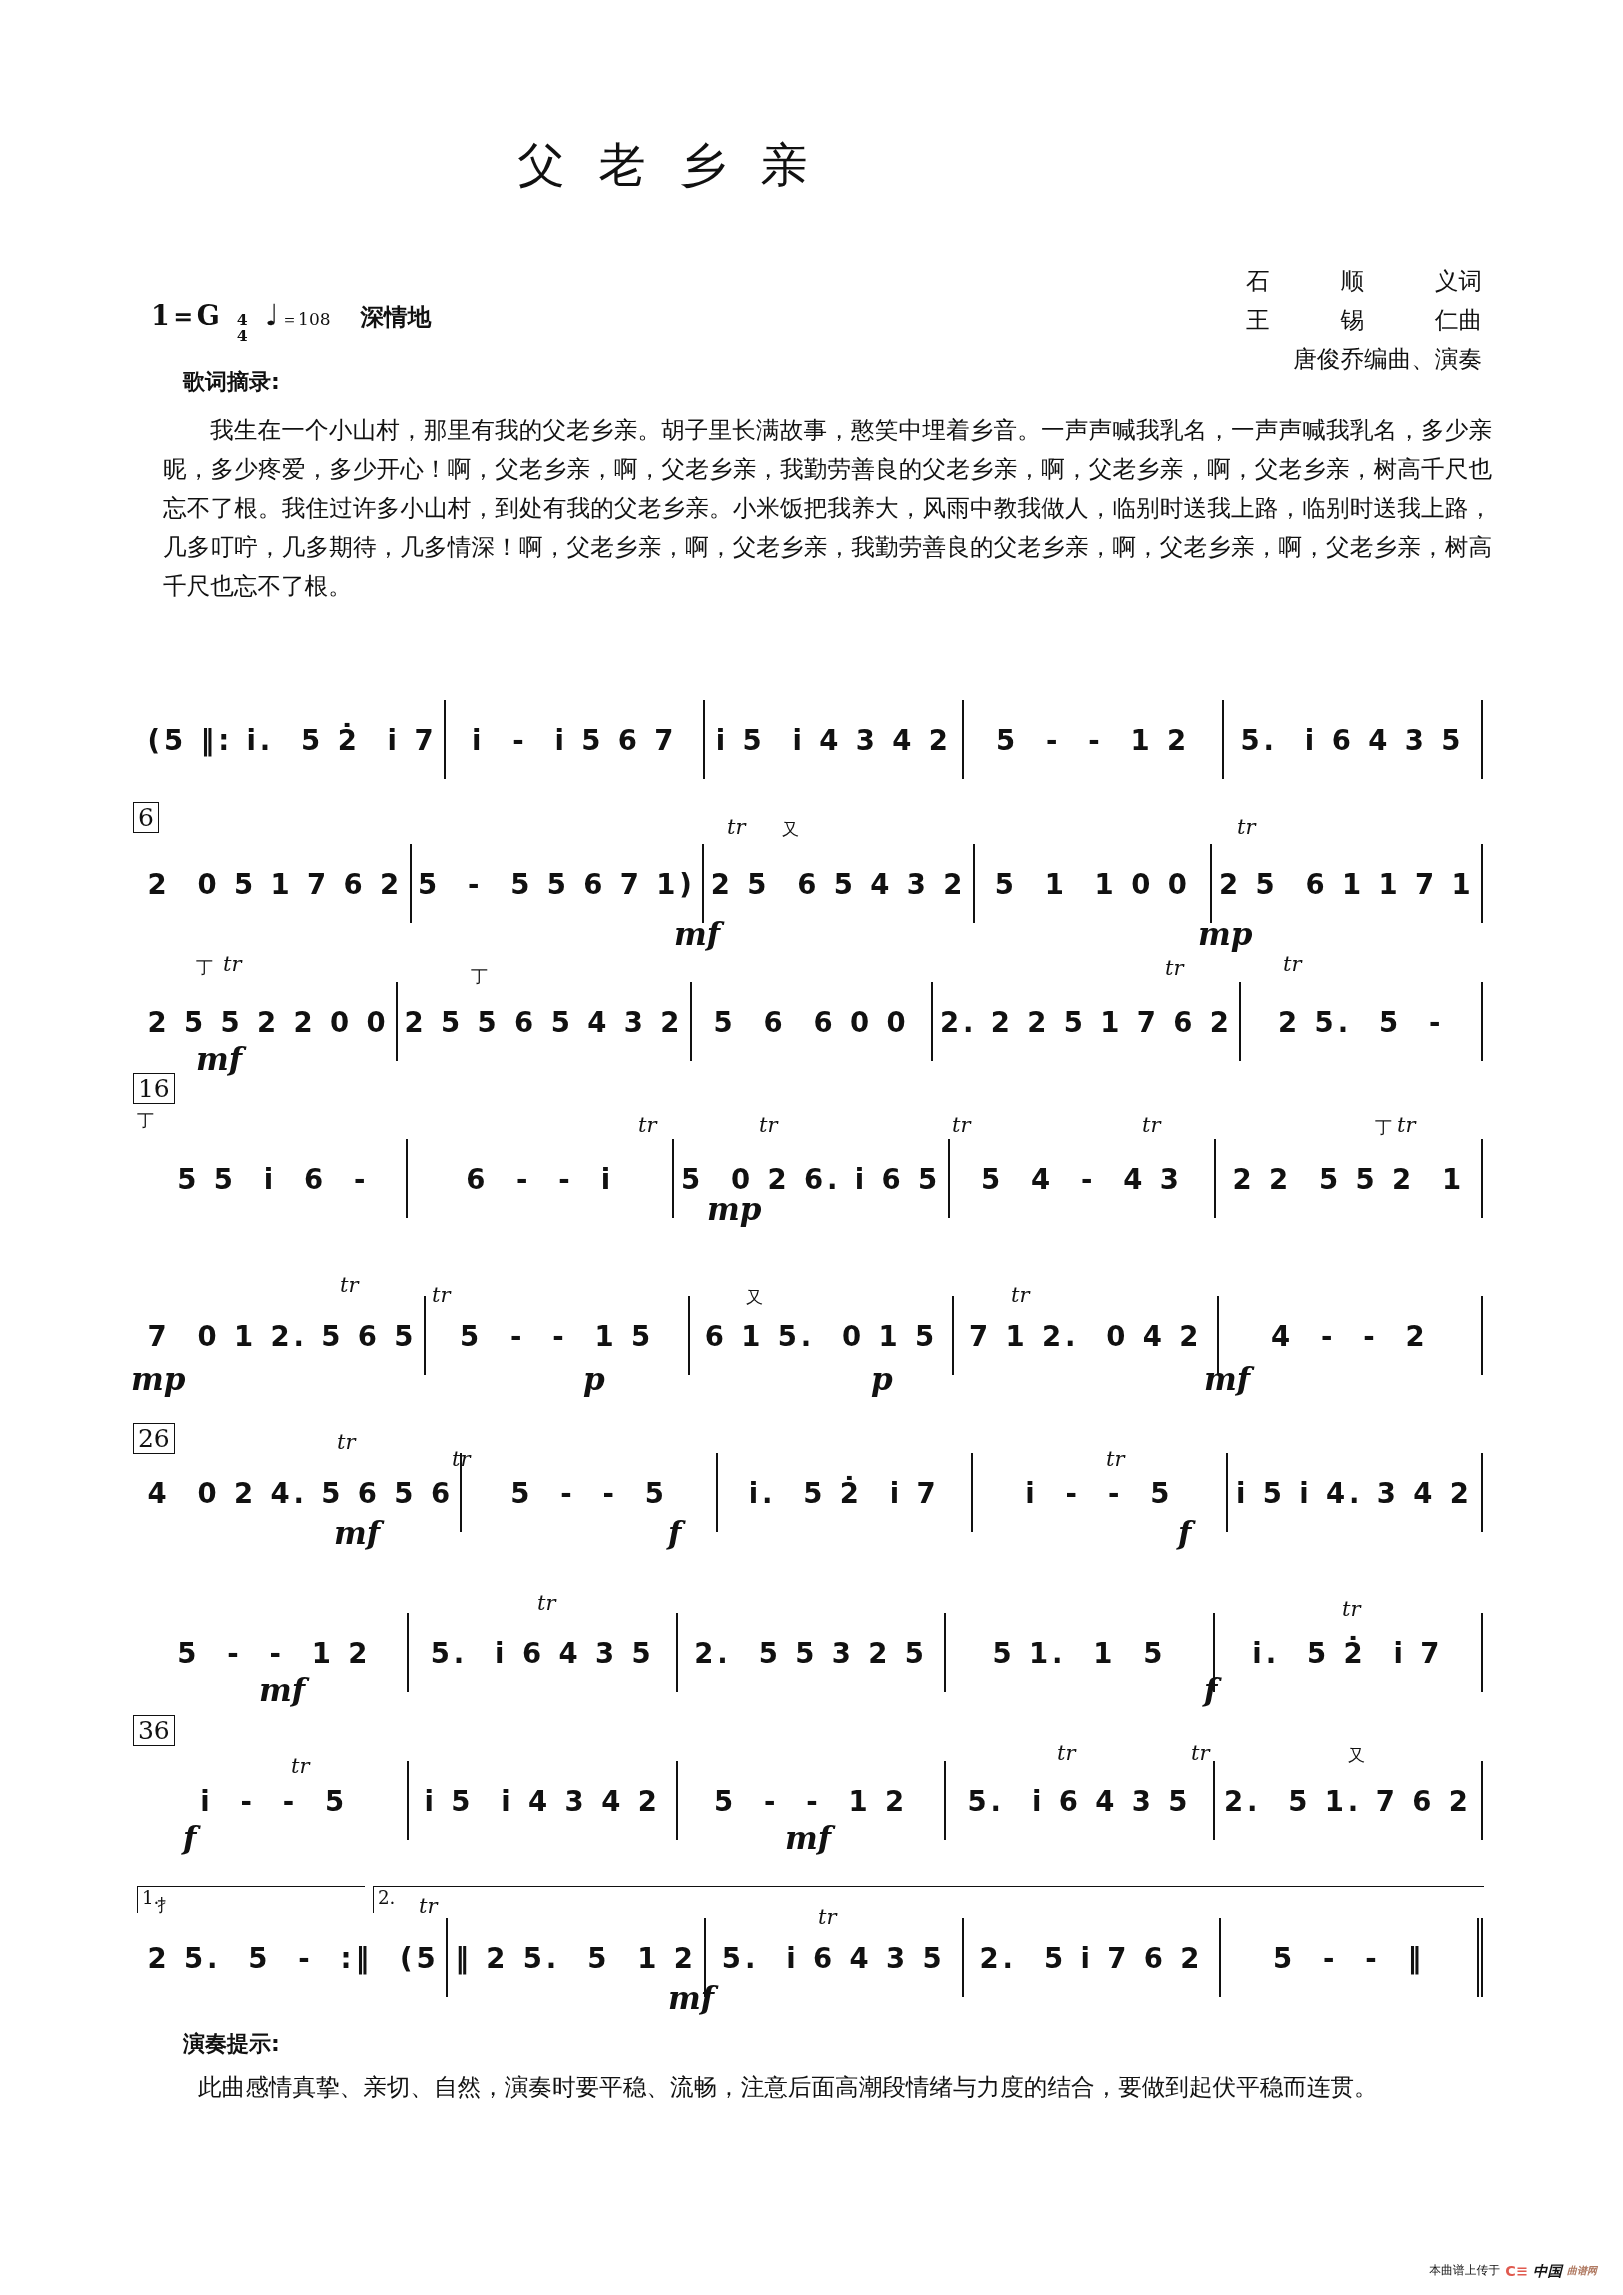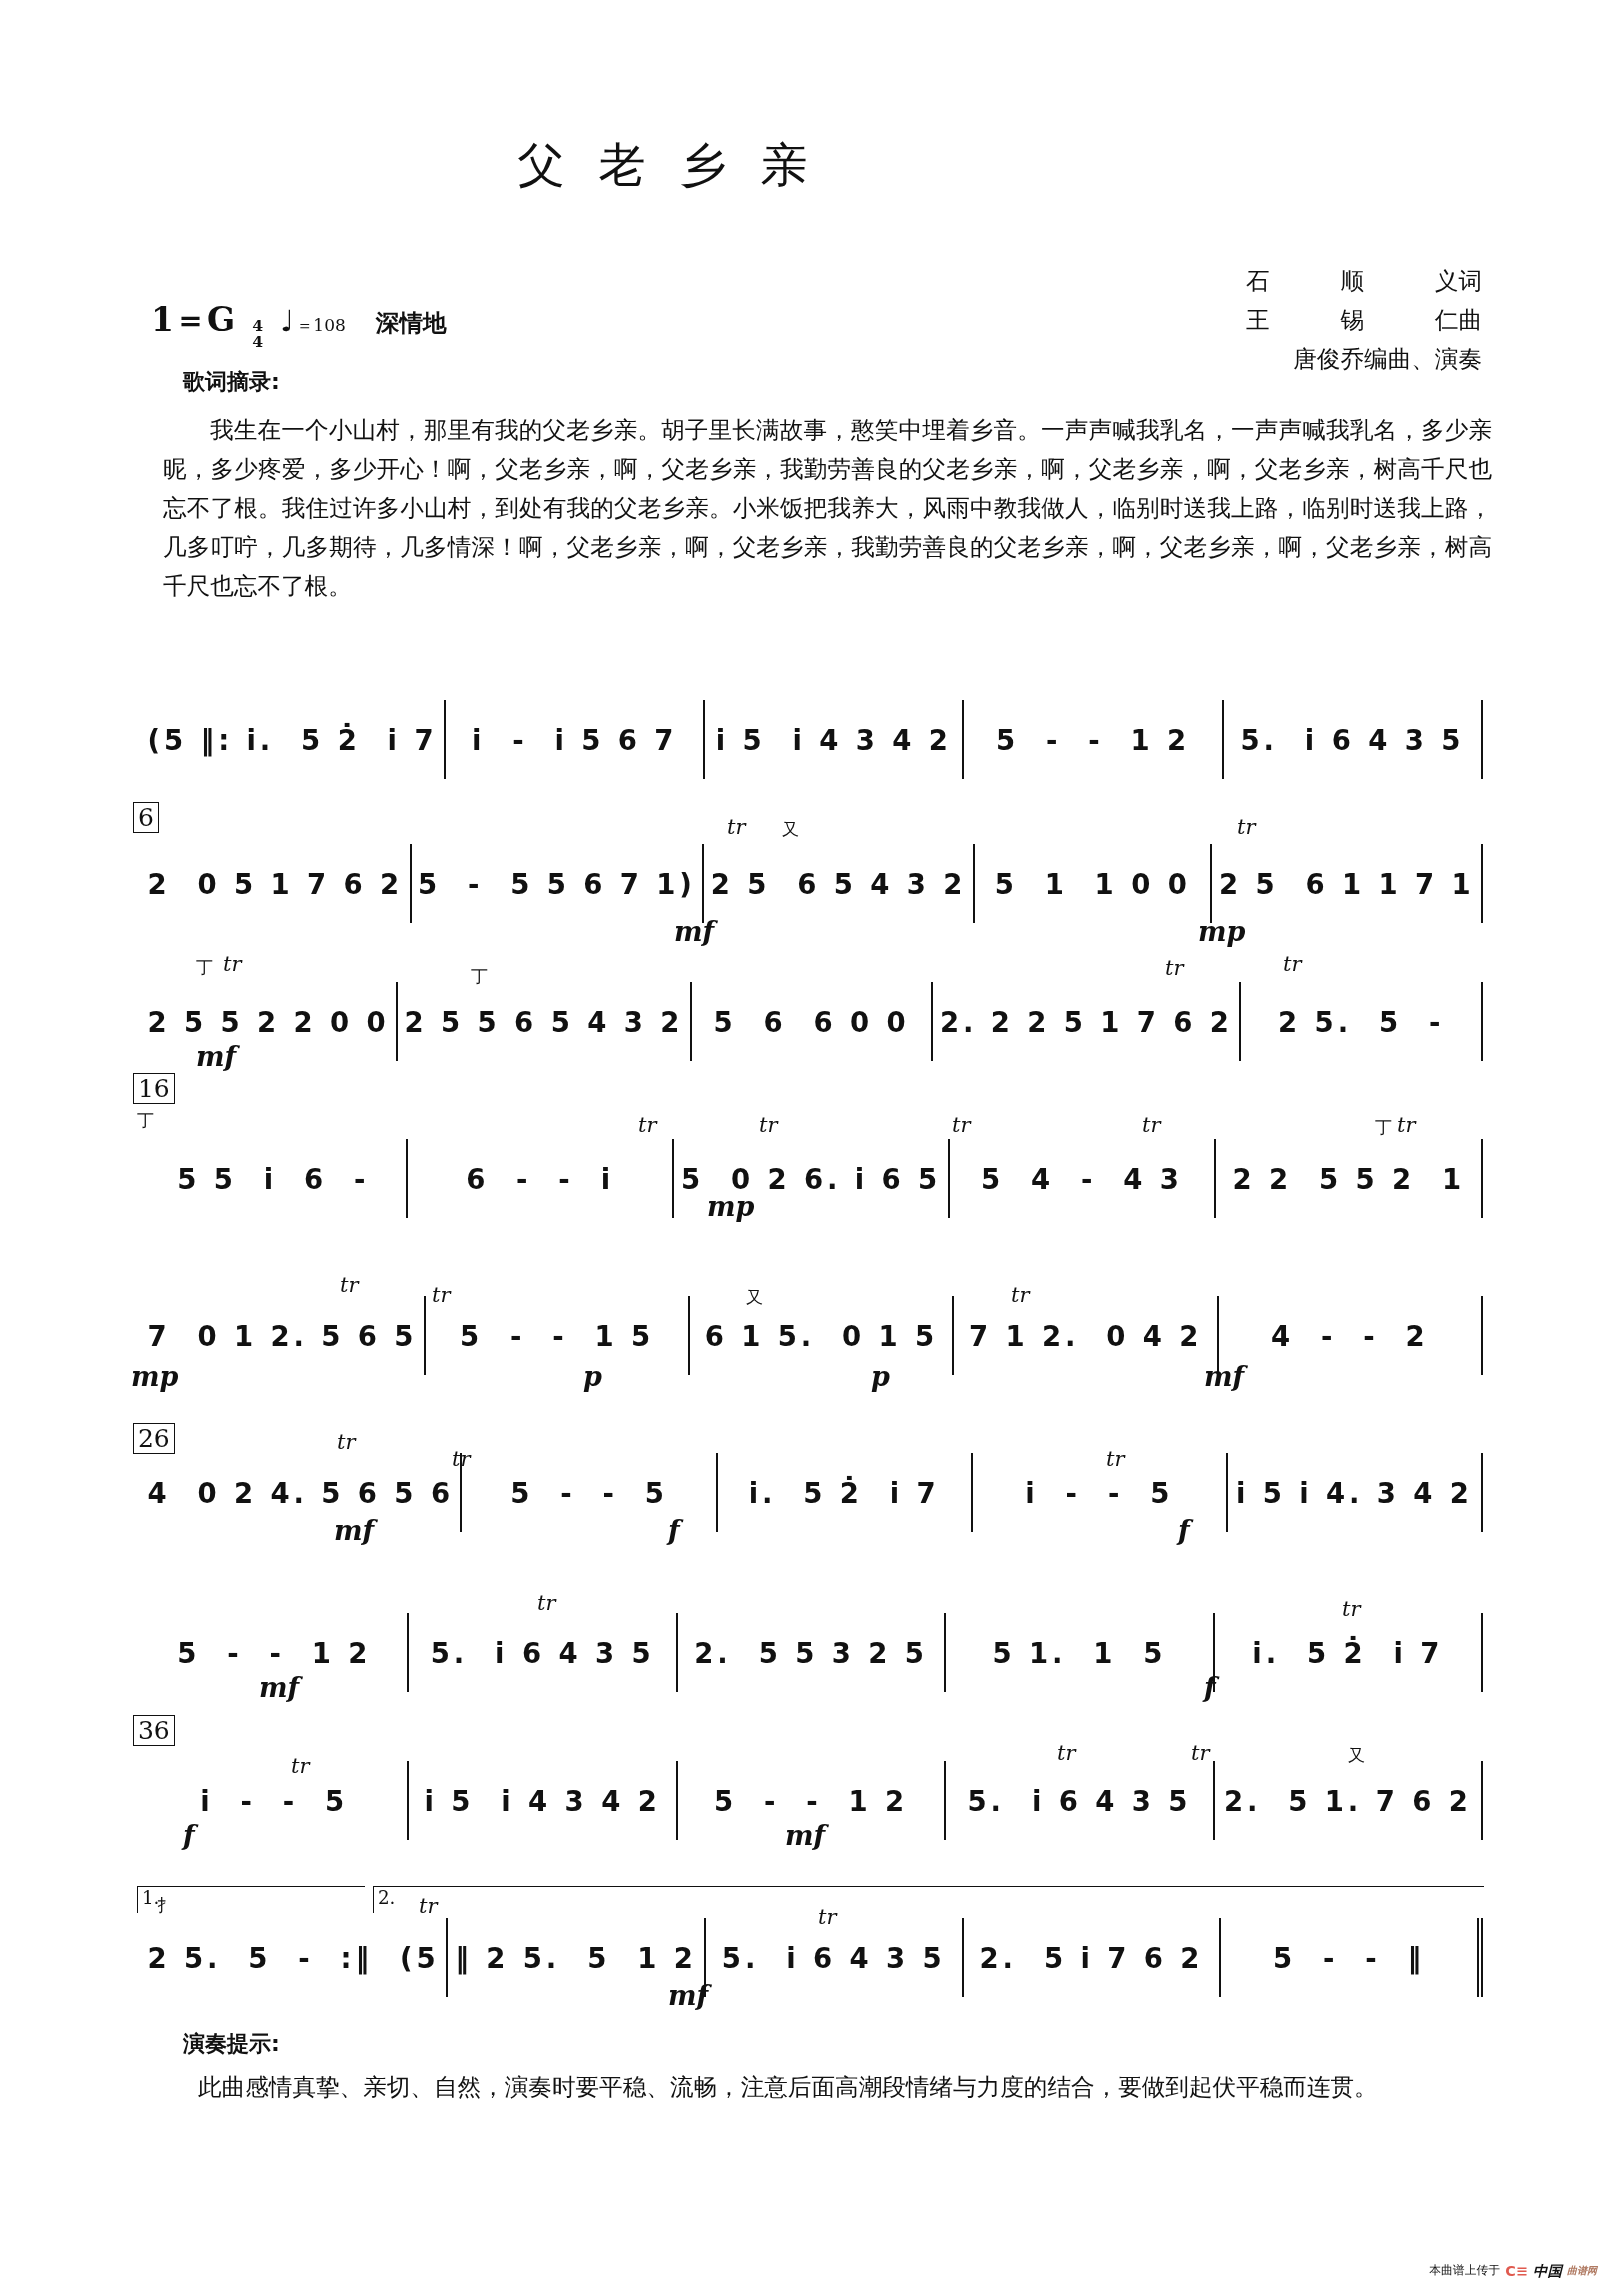--- a/index.html
+++ b/index.html
@@ -2,32 +2,32 @@
 <html style="font-size:10.5px"><head>
 <meta charset="utf-8">
 <style>
   html, body { margin: 0; padding: 0; background: #ffffff; }
   body { width: 1623px; height: 2295px; position: relative; overflow: hidden; color: #111; font-family: "DejaVu Sans", sans-serif; }
   .title { position: absolute; top: 134px; left: 0; width: 1359px; text-align: center; font-family: "DejaVu Serif", serif; font-size: 47px; letter-spacing: 34px; font-weight: 300; }
   .credits { position: absolute; top: 262px; right: 141px; width: 236px; font-family: "DejaVu Serif", serif; font-size: 23.6px; line-height: 39px; }
   .credit-line { display: flex; justify-content: space-between; }
   .credit-line.tight { justify-content: flex-end; }
   .meta { position: absolute; top: 298px; left: 151px; display: flex; align-items: baseline; gap: 17px; font-family: "DejaVu Serif", serif; font-size: 25px; }
-  .meta .key { font-weight: bold; font-size: 33px; }
+  .meta .key { font-weight: bold; font-size: 27px; }
   .meta .ts { display: inline-flex; flex-direction: column; align-items: center; font-size: 15.7px; line-height: 15.7px; font-weight: bold; }
   .meta .tempo { font-size: 17px; display: inline-flex; align-items: baseline; gap: 2.6px; }
   .meta .tempo .note { font-size: 29px; }
   .meta .mood { font-family: "DejaVu Sans", sans-serif; font-size: 23.6px; font-weight: bold; margin-left: 13px; }
   .section-label { position: absolute; left: 183px; font-size: 22px; font-weight: bold; }
   .para { position: absolute; left: 151px; width: 1329px; font-family: "DejaVu Serif", serif; font-size: 23.6px; line-height: 39px; text-indent: 47px; text-align: justify; }
   .staff-row { position: absolute; left: 141px; width: 1342px; height: 79px; display: flex; align-items: center; }
   .measure { flex: 1; display: flex; align-items: center; justify-content: space-around; height: 100%; border-right: 2px solid #111; font-family: "DejaVu Sans", sans-serif; font-weight: bold; font-size: 27.5px; padding: 0 6.5px; position: relative; text-align: right; }
   .measure .notes { white-space: pre; letter-spacing: 3.9px; }
   .rehearsal { position: absolute; left: 133px; font-family: "DejaVu Serif", serif; font-size: 25px; border: 1.3px solid #111; padding: 0 3.9px; line-height: 29px; }
-  .dyn { position: absolute; font-family: "DejaVu Serif", serif; font-style: italic; font-weight: bold; font-size: 27px; }
+  .dyn { position: absolute; font-family: "DejaVu Serif", serif; font-style: italic; font-weight: bold; font-size: 31px; }
   .orn { position: absolute; font-family: "DejaVu Serif", serif; font-style: italic; font-size: 21px; }
   .endbar { border-right: 6.5px double #111; }
   .footer { position: absolute; right: 26px; bottom: 14.4px; display: flex; align-items: center; gap: 5.2px; font-size: 11.8px; }
   .footer .logo-c { color: #e05a4f; font-weight: bold; font-size: 14.4px; }
   .footer .logo-zg { font-weight: bold; font-style: italic; font-size: 14.4px; color: #111; }
   .footer .logo-qp { font-weight: bold; font-style: italic; font-size: 10px; color: #b07a62; }
   .volta { position: absolute; border-top: 1.3px solid #111; border-left: 1.3px solid #111; height: 26px; font-family: "DejaVu Serif", serif; font-size: 18.3px; padding-left: 3.9px; }
 </style>
 </head>
 <body>

